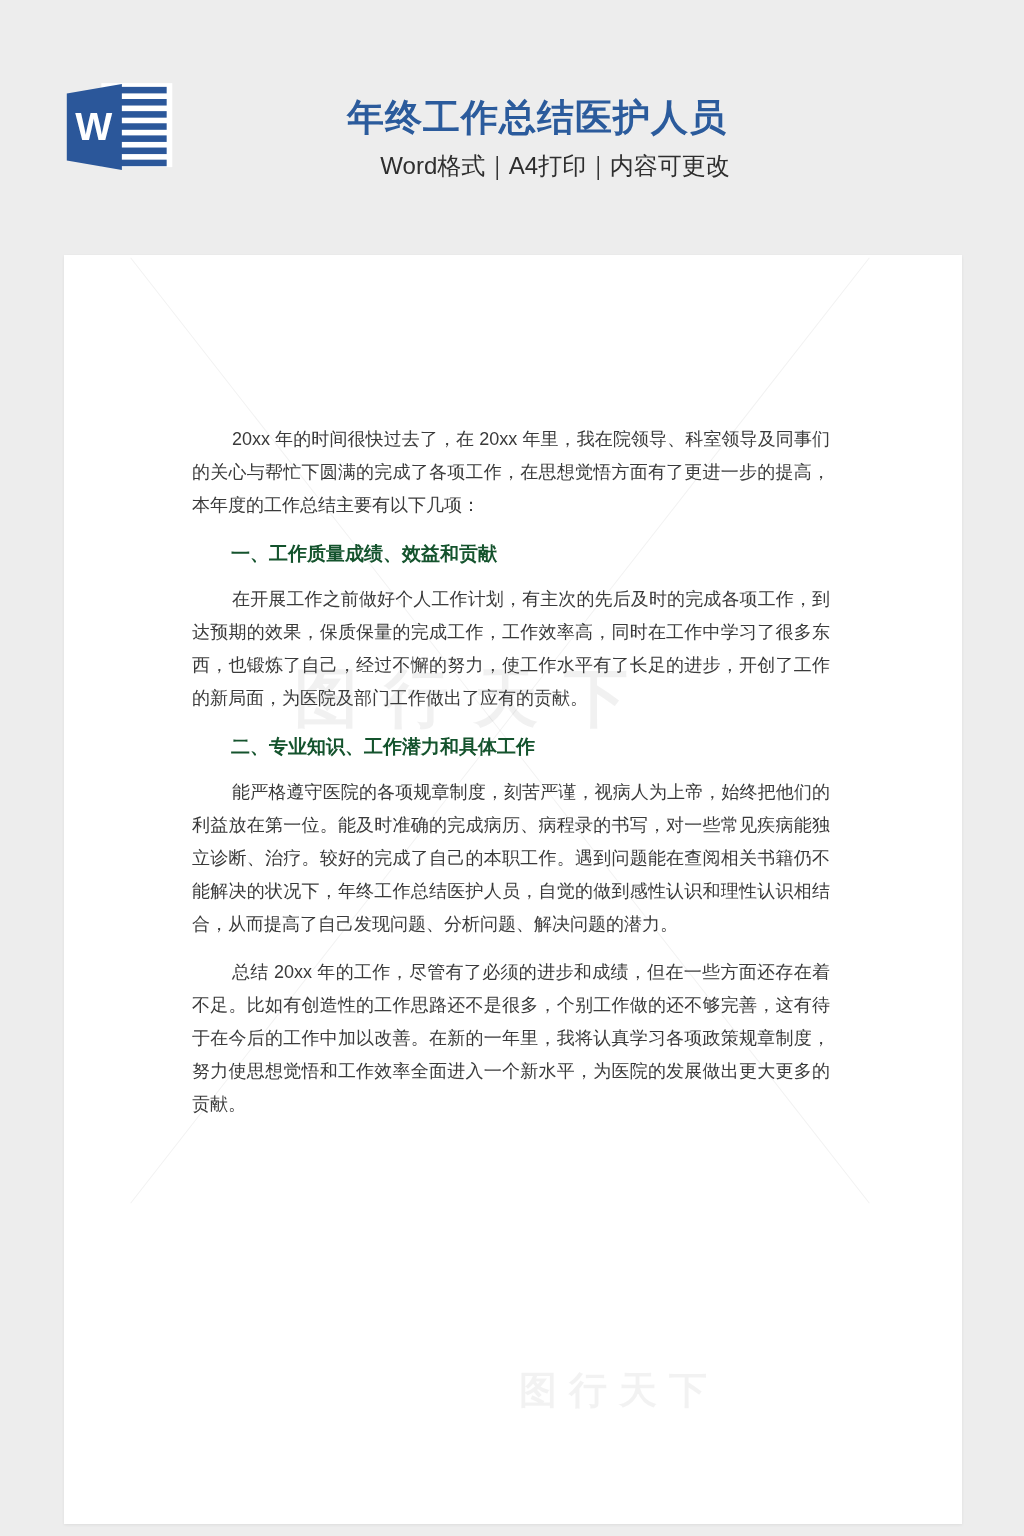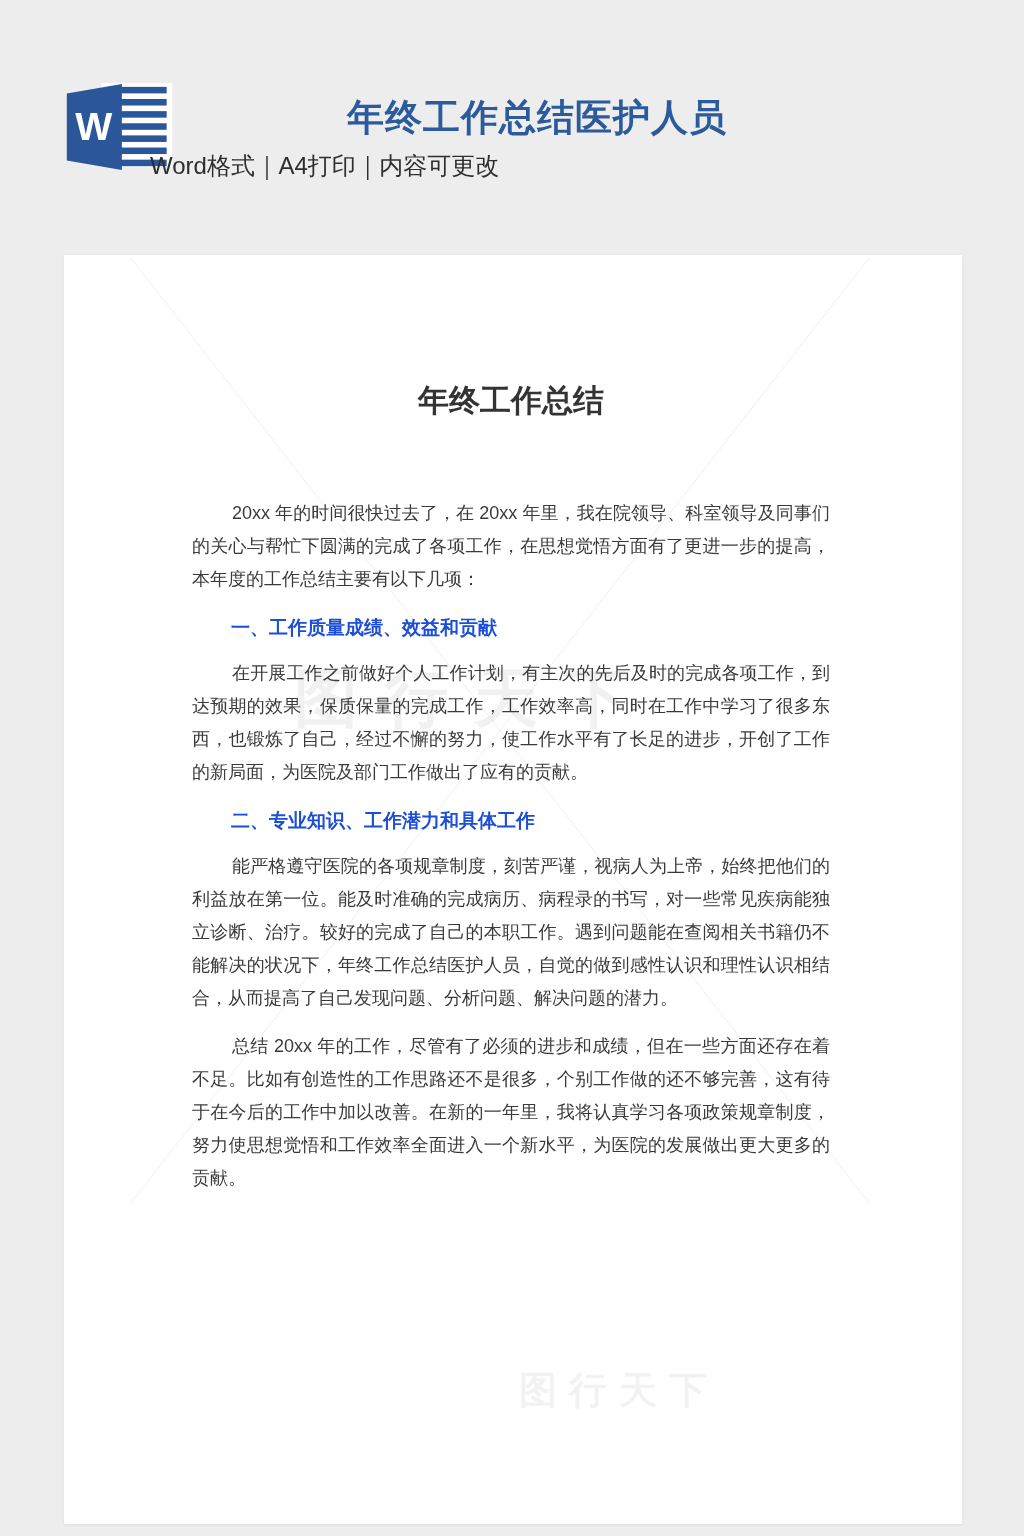--- a/index.html
+++ b/index.html
@@ -17,51 +17,51 @@
   }
   .hdr-title {
     position:absolute; left:132px; top:96px; width:810px;
     text-align:center;
     font-size:37px; line-height:44px; font-weight:bold;
     letter-spacing:1px;
     color:#2b5b9c;
   }
   .hdr-subtitle {
     position:absolute; left:150px; top:150px; width:810px;
-    text-align:left;
+    text-align:center;
     font-size:24px; line-height:32px;
     color:#2e2e2e;
   }
   
   .doc-page {
     position:absolute; left:64px; top:255px;
     width:898px; height:1269px;
     background:#ffffff;
     box-shadow:0 1px 3px rgba(0,0,0,0.07);
     padding:128px 132px 0 128px;
     overflow:hidden;
   }
   .doc-title {
     position:relative; z-index:2;
     text-align:center;
     font-size:31px; line-height:36px; font-weight:bold;
     color:#333333;
     margin-bottom:78px;
   }
-  .doc-sections { position:relative; z-index:2; }
+  .doc-sections { position:relative; z-index:2;margin-top:40px; }
   .doc-para {
     font-size:18px; line-height:33px;
     color:#3a3a3a;
     text-align:justify;
     text-indent:40px;
     margin:0 0 15px 0;
   }
   .doc-heading {
     font-size:19px; line-height:33px; font-weight:bold;
-    color:#1d4ed8;
+    color:#14532d;
     text-indent:39px;
     margin:0 0 13px 0;
   }
   
   .wm-line {
     position:absolute; z-index:1;
     width:1200px; height:1px;
     background:rgba(0,0,0,0.055);
     left:-164px; top:475px;
   }
@@ -110,21 +110,20 @@
 <div class="hdr-title">年终工作总结医护人员</div>
 <div class="hdr-subtitle">Word格式｜A4打印｜内容可更改</div>
 
 <div class="doc-page">
 
   <div class="wm-line a"></div>
   <div class="wm-line b"></div>
   <div class="wm-text-main">图行天下</div>
   <div class="wm-text-bottom">图行天下</div>
 
-  <div class="doc-title">年终工作总结</div>
   <div class="doc-sections">
       <div class="doc-para">20xx 年的时间很快过去了，在 20xx 年里，我在院领导、科室领导及同事们的关心与帮忙下圆满的完成了各项工作，在思想觉悟方面有了更进一步的提高，本年度的工作总结主要有以下几项：</div>
       <div class="doc-heading">一、工作质量成绩、效益和贡献</div>
       <div class="doc-para">在开展工作之前做好个人工作计划，有主次的先后及时的完成各项工作，到达预期的效果，保质保量的完成工作，工作效率高，同时在工作中学习了很多东西，也锻炼了自己，经过不懈的努力，使工作水平有了长足的进步，开创了工作的新局面，为医院及部门工作做出了应有的贡献。</div>
       <div class="doc-heading">二、专业知识、工作潜力和具体工作</div>
       <div class="doc-para">能严格遵守医院的各项规章制度，刻苦严谨，视病人为上帝，始终把他们的利益放在第一位。能及时准确的完成病历、病程录的书写，对一些常见疾病能独立诊断、治疗。较好的完成了自己的本职工作。遇到问题能在查阅相关书籍仍不能解决的状况下，年终工作总结医护人员，自觉的做到感性认识和理性认识相结合，从而提高了自己发现问题、分析问题、解决问题的潜力。</div>
       <div class="doc-para">总结 20xx 年的工作，尽管有了必须的进步和成绩，但在一些方面还存在着不足。比如有创造性的工作思路还不是很多，个别工作做的还不够完善，这有待于在今后的工作中加以改善。在新的一年里，我将认真学习各项政策规章制度，努力使思想觉悟和工作效率全面进入一个新水平，为医院的发展做出更大更多的贡献。</div>
     </div>
 </div>
 

